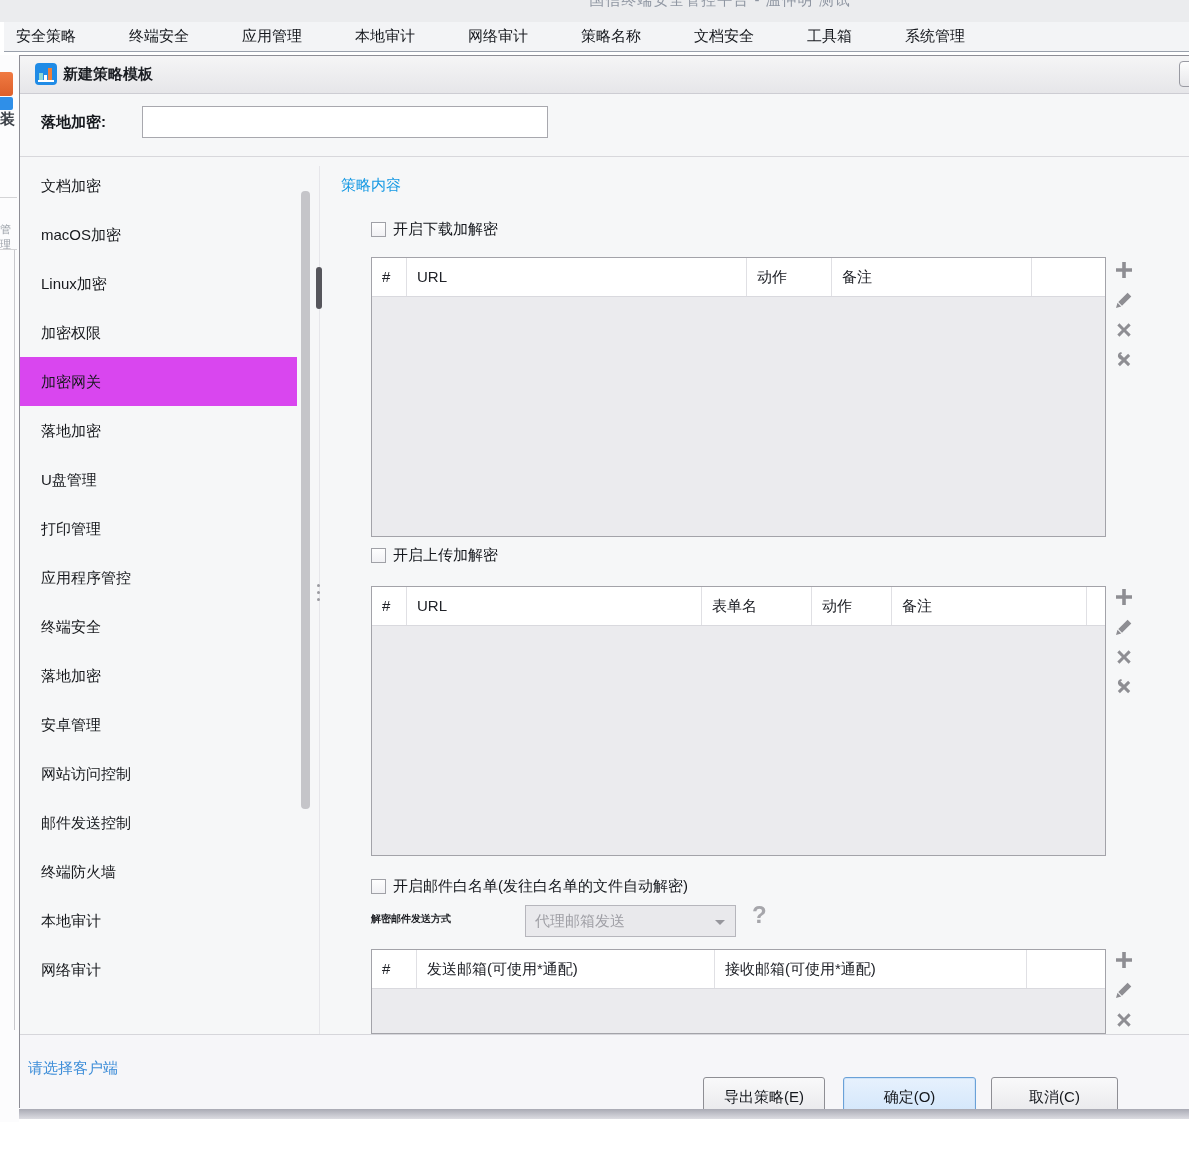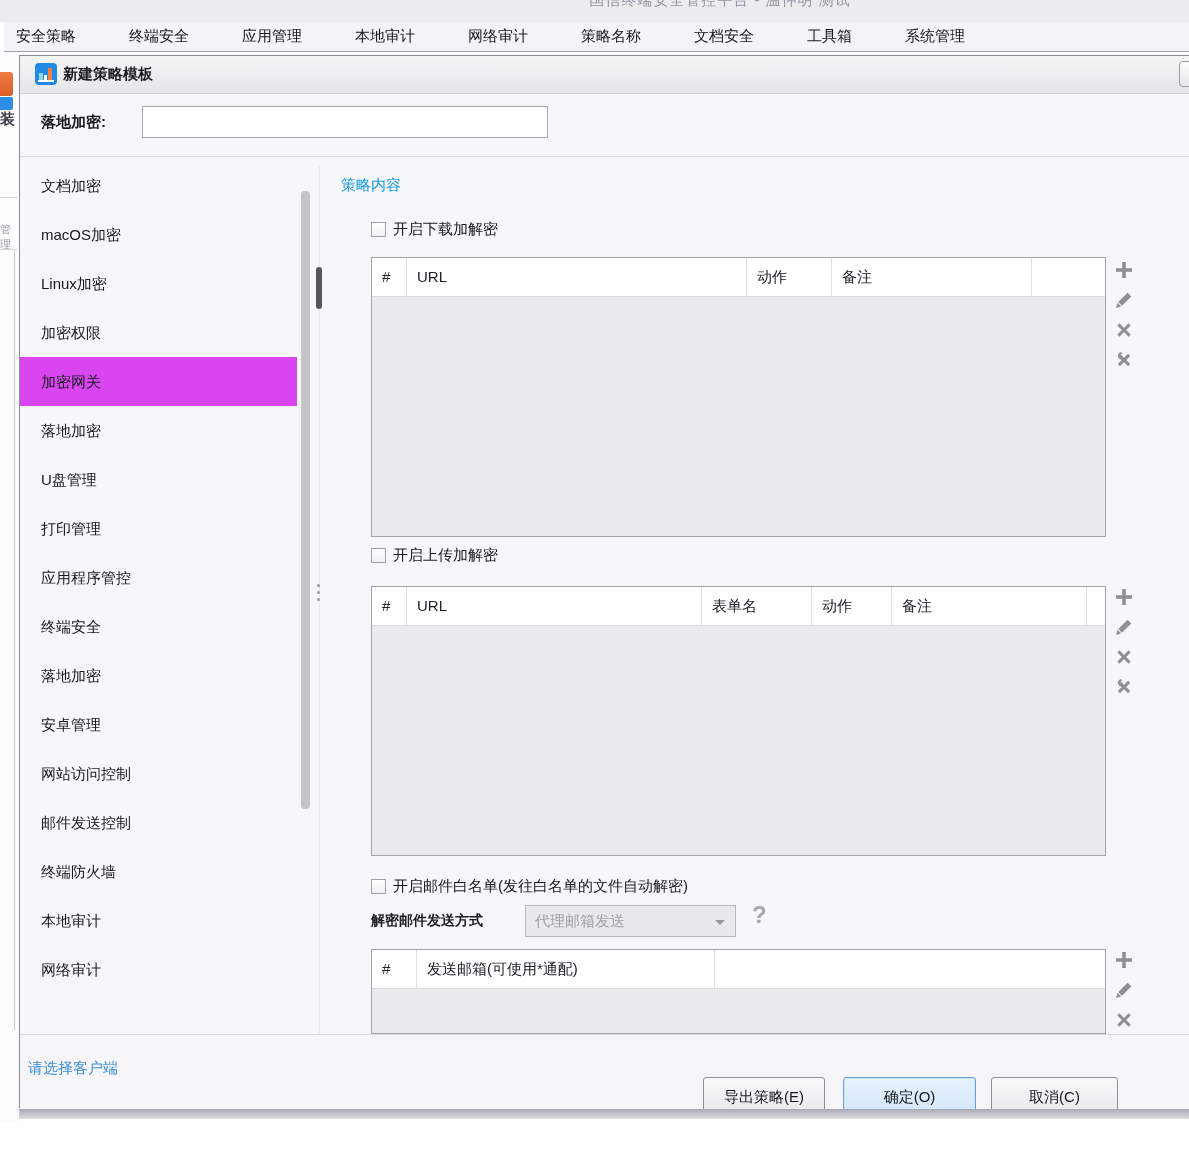--- a/index.html
+++ b/index.html
@@ -56,21 +56,21 @@
   .cb-box{width:15px;height:15px;border:1px solid #a0a1a7;background:linear-gradient(#fefefe,#f1f1f4);box-sizing:border-box;}
   .tbl{position:absolute;border:1px solid #a3a3a9;background:#ebebee;box-sizing:border-box;overflow:hidden;}
   .tbl-head{display:flex;background:#fff;height:38px;border-bottom:1px solid #d9d9de;}
   .tbl-col{line-height:37px;padding-left:10px;font-size:15px;color:#202228;border-right:1px solid #e0e0e4;box-sizing:border-box;flex:0 0 auto;white-space:nowrap;overflow:hidden;}
   .tbl-col.last{flex:1 1 auto;border-right:none;}
   .tbl-body{position:absolute;left:0;right:0;bottom:0;top:38px;}
   .toolstack{position:absolute;left:1093px;width:24px;display:flex;flex-direction:column;gap:8px;overflow:hidden;}
   .tool{width:22px;height:22px;cursor:default;}
   .tool svg{display:block;}
 
-  .send-label{position:absolute;left:351px;top:856px;font-size:14px;font-weight:bold;color:#1b1d22;}
+  .send-label{position:absolute;left:351px;top:856px;font-size:10px;font-weight:bold;color:#1b1d22;}
   .combo{position:absolute;left:505px;top:849px;width:211px;height:32px;background:#e9e9ec;border:1px solid #b6b6bc;box-sizing:border-box;}
   .combo-text{position:absolute;left:9px;top:0;line-height:30px;font-size:15px;color:#a0a0a6;}
   .combo-arrow{position:absolute;right:10px;top:14px;width:0;height:0;border-left:5px solid transparent;border-right:5px solid transparent;border-top:5px solid #96969c;}
   .help-q{position:absolute;left:732px;top:845px;font-size:24px;font-weight:bold;color:#a6a6ab;}
 
   
   .footer{position:absolute;left:0;top:978px;right:0;height:74px;background:#f6f6f9;border-top:1px solid #d6d6db;}
   .client-link{position:absolute;left:8px;top:24px;font-size:15px;color:#3d8dd8;cursor:pointer;}
   .btn{position:absolute;top:15px;height:39px;border:1px solid #8e8e94;border-radius:3px;background:linear-gradient(#f9f9fa,#e8e8eb);
        font-size:15px;color:#15181d;text-align:center;line-height:37px;box-sizing:border-box;cursor:default;margin-top:27px;}
@@ -243,20 +243,21 @@
     <div class="combo">
       <span class="combo-text">代理邮箱发送</span>
       <span class="combo-arrow"></span>
     </div>
     <div class="help-q">?</div>
 
     <div class="tbl" style="left:351px;top:893px;width:735px;height:85px;">
       <div class="tbl-head">
           <div class="tbl-col" style="width: 45px;">#</div>
           <div class="tbl-col" style="width: 298px;">发送邮箱(可使用*通配)</div>
+          <div class="tbl-col" style="width: 312px;">接收邮箱(可使用*通配)</div>
           <div class="tbl-col last"></div>
         </div>
       <div class="tbl-body"></div>
     </div>
     <div class="toolstack" style="top:893px;height:84px;">
         <span class="tool">
           <svg width="22" height="22" viewBox="0 0 22 22" fill="#8e8e93">
             <path d="M9.2 3h3.6v6.2H19v3.6h-6.2V19H9.2v-6.2H3V9.2h6.2z"></path>
           </svg>
         </span>

